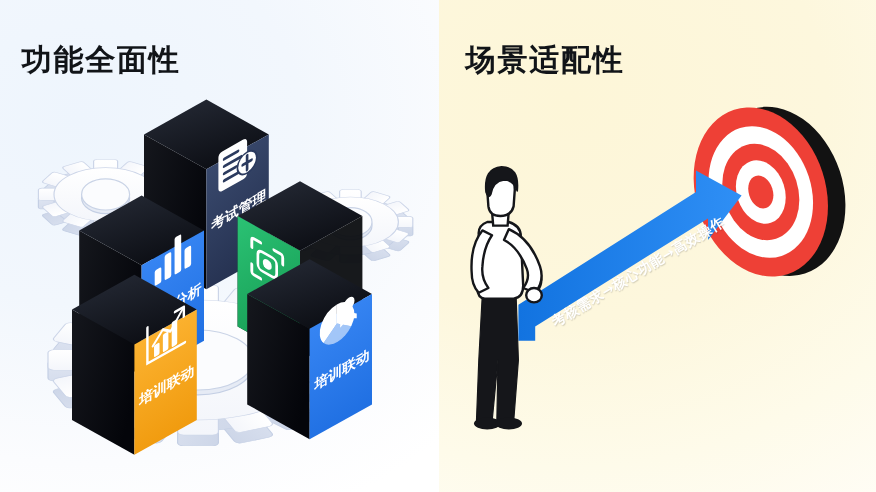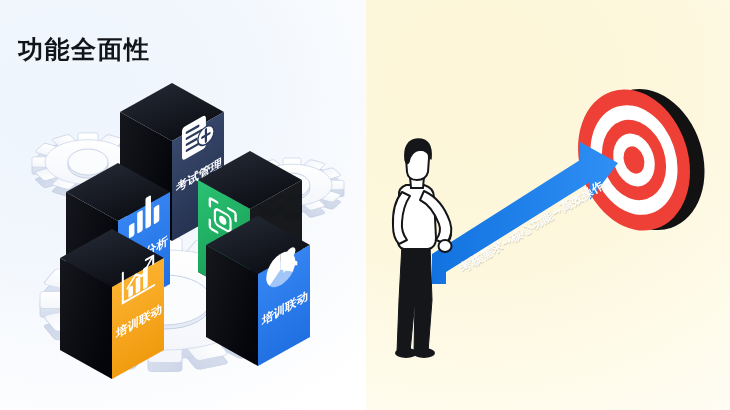--- a/index.html
+++ b/index.html
@@ -298,20 +298,21 @@
         </g>
         <g transform="translate(116,338) skewY(-29.5)">
           <text x="0" y="0" fill="#ffffff" font-size="11.5" font-weight="700" font-family="DejaVu Sans, Liberation Sans, sans-serif">培训联动</text>
         </g>
       </g>
     </svg>
   </section>
 
   <section class="panel panel-right">
 
+    <h1 class="title title-right">场景适配性</h1>
 
     <svg class="scene" viewBox="0 0 364 410">
       <defs>
         <linearGradient id="arrowGrad" x1="0" y1="0" x2="1" y2="0">
           <stop offset="0%" stop-color="#1273e0"></stop>
           <stop offset="100%" stop-color="#2f8ff5"></stop>
         </linearGradient>
       </defs>
 
       <g transform="translate(268,160) rotate(-18)">

